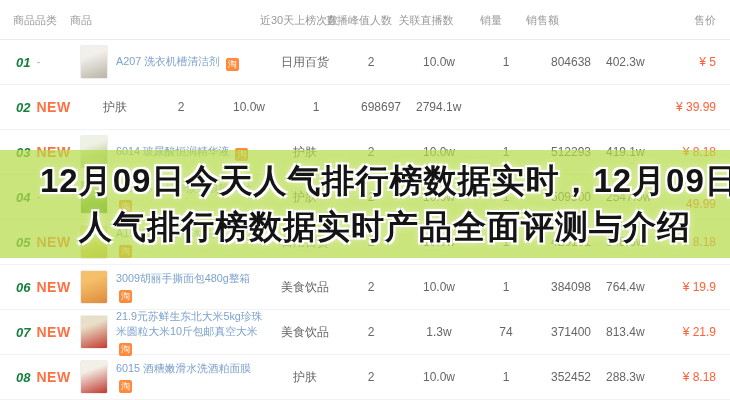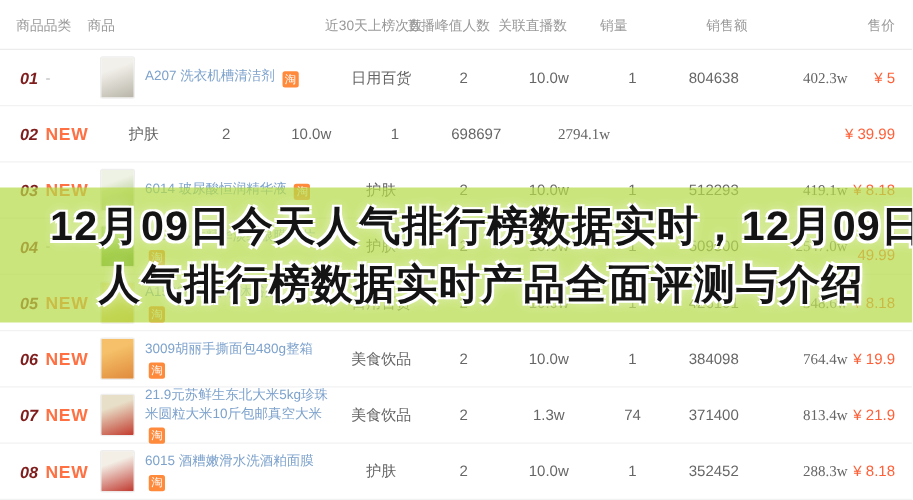--- a/index.html
+++ b/index.html
@@ -19,24 +19,24 @@
     display:flex; align-items:center; height:45px;
     border-bottom:1px solid #f2f2f2; font-size:12px; color:#666;
   }
   .c-rank   { width:80px;  padding-left:16px; display:flex; align-items:center; gap:6px; }
   .c-prod   { width:190px; display:flex; align-items:center; gap:8px; }
   .c-cat    { width:70px;  text-align:center; }
   .c-times  { width:62px;  text-align:center; }
   .c-peak   { width:74px;  text-align:center; }
   .c-lives  { width:60px;  text-align:center; }
   .c-sales  { width:70px;  text-align:center; }
-  .c-amount { width:72px;  text-align:right;font-family:Liberation Serif, serif; }
+  .c-amount { width:72px;  text-align:left; }
   .c-price  { flex:1;      text-align:right; padding-right:14px; }
 
-  .rank-num { font-style:italic; font-weight:bold; font-size:13px; color:#7f1d1d; }
+  .rank-num { font-style:italic; font-weight:bold; font-size:13px; color:#15803d; }
   .rank-tag { font-size:14px; font-weight:bold; color:#ff7043; letter-spacing:.5px; }
   .rank-tag.dash { color:#bbb; font-size:12px; font-weight:normal; }
 
   .thumb {
     width:28px; height:34px; flex:0 0 28px; border:1px solid #eee;
     border-radius:2px;
   }
   .pname-wrap { width:152px; line-height:15px; font-size:10.8px; }
   .pname { color:#7da2cc; text-decoration:none; cursor:pointer; }
   .store { color:#9aa0a6; font-size:10px; margin-left:18px; }

